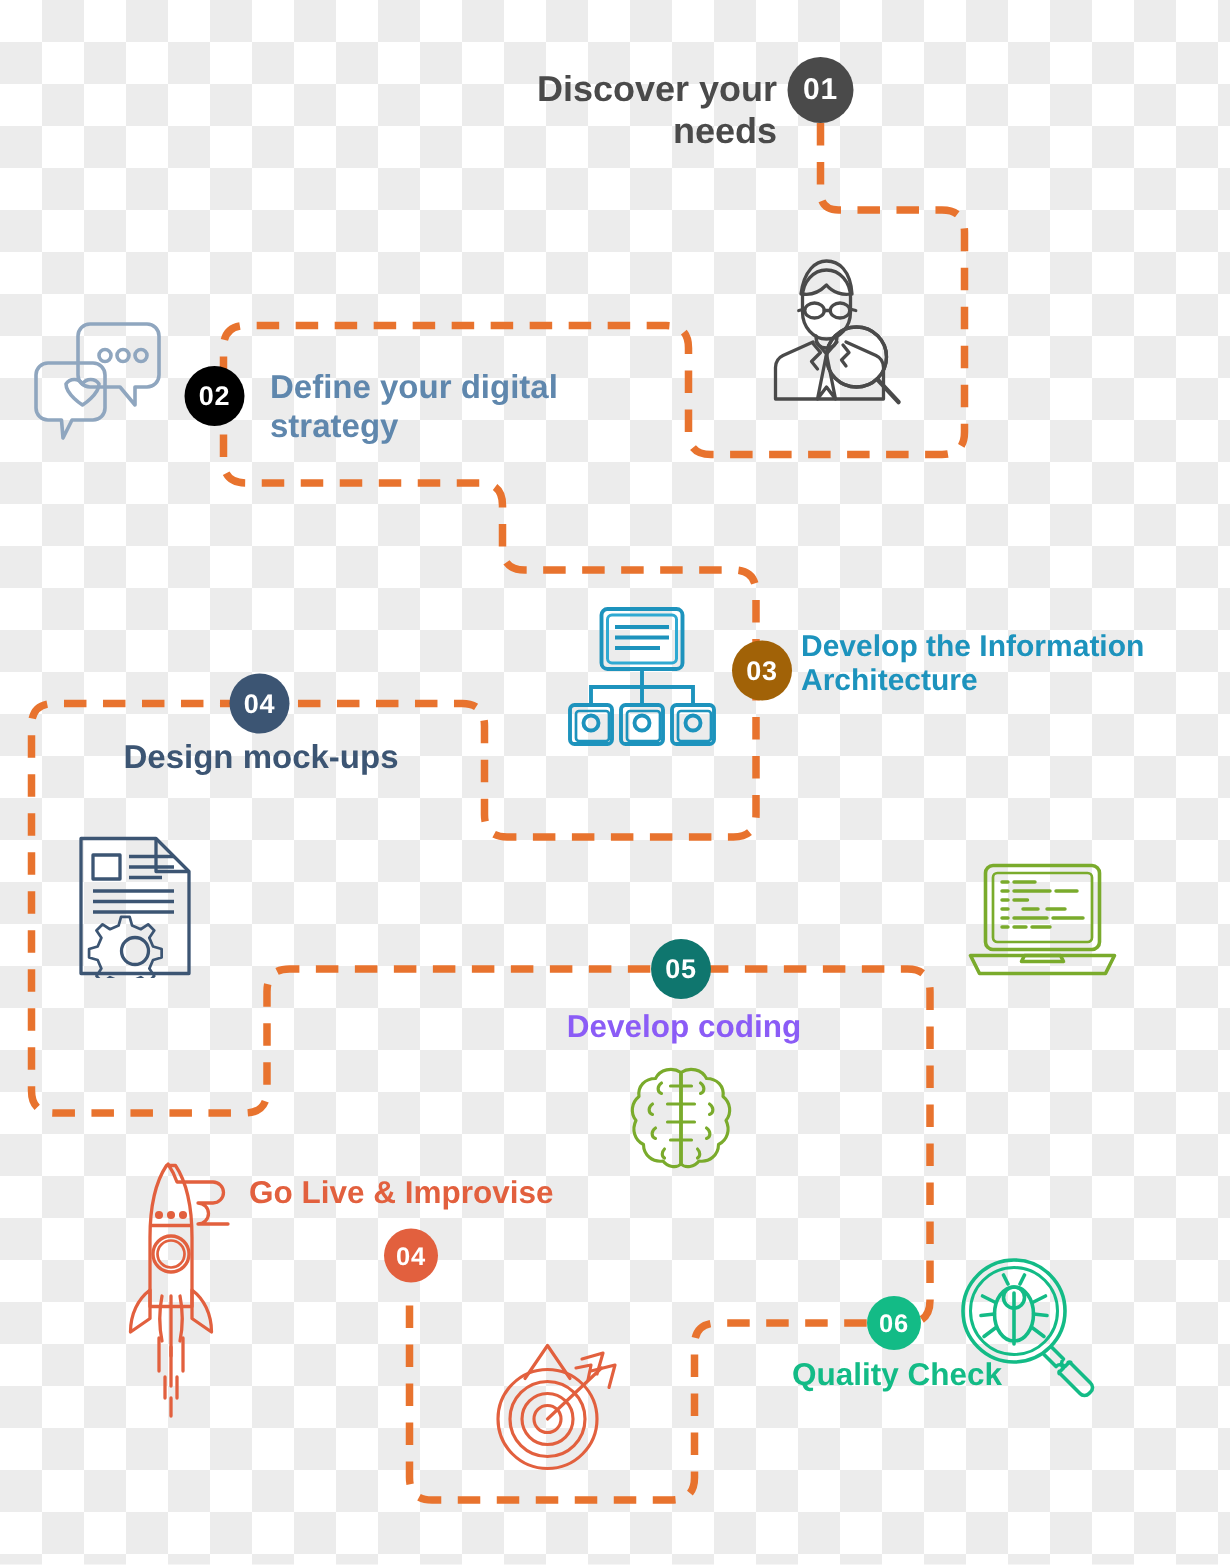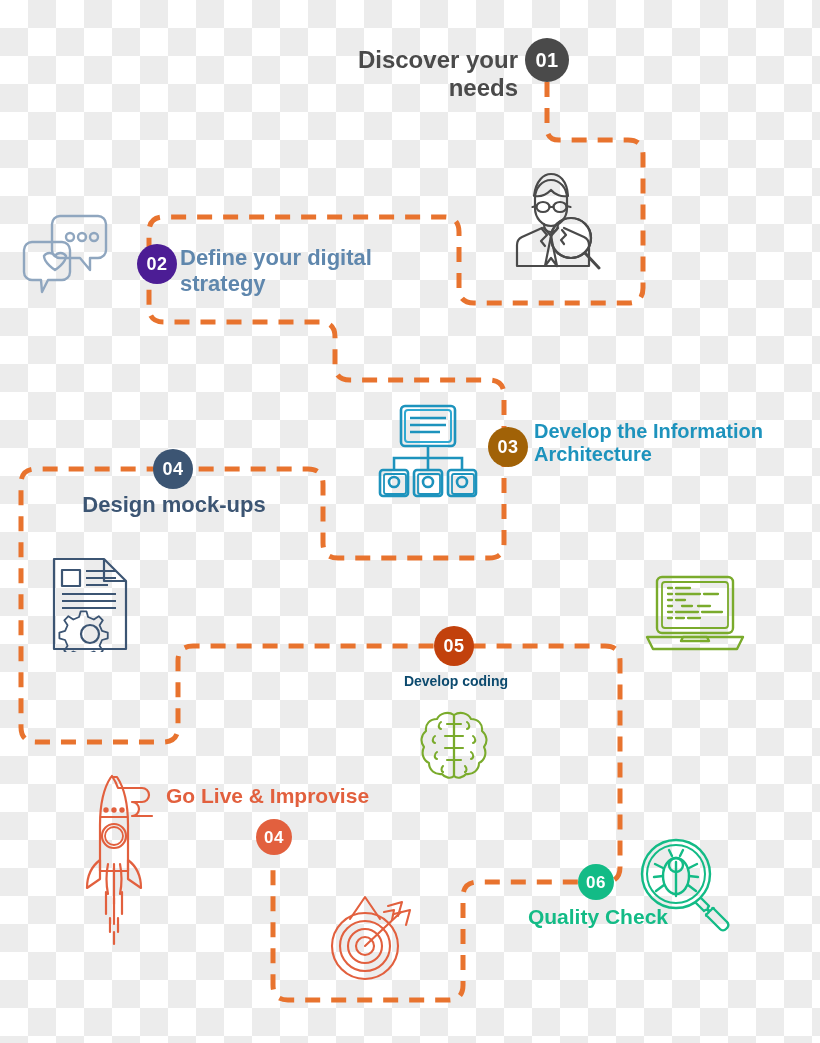--- a/index.html
+++ b/index.html
@@ -41,21 +41,21 @@
 
   
   .b-lg{width:44px;height:44px;font-size:20px;}
   .b-md{width:40px;height:40px;font-size:18px;}
   .b-sm{width:36px;height:36px;font-size:17px;}
 
   .t-01{font-size:24px;color:#4a4a4a;}
   .t-02{font-size:22px;color:#5f87ad;}
   .t-03{font-size:20px;color:#1d93bd;}
   .t-04{font-size:22px;color:#3c5573;}
-  .t-05{font-size:14px;color:#0c4a6e;}
+  .t-05{font-size:21px;color:#8b5cf6;}
   .t-06{font-size:21px;color:#13bb86;}
   .t-07{font-size:21px;color:#e2603e;}
 </style>
 </head>
 <body>
 
 <div id="canvas"></div>
 
 <svg id="paths" viewBox="0 0 820 1043" xmlns="http://www.w3.org/2000/svg">
   <g fill="none" stroke="#e8732e" stroke-width="5" stroke-linecap="butt" stroke-dasharray="15 11">
@@ -222,31 +222,31 @@
       <path d="M64,14 l14,-4 l-4,14"></path>
       <path d="M70,22 l16,-4 l-4,15"></path>
       <path d="M60,20 l10,-2 l-2,10"></path>
     </g>
   </svg>
 </div>
 
 <div class="label t-01" style="left:288px;top:46px;width:230px;text-align:right;">Discover your needs</div>
 <div class="badge b-lg" style="left:525px;top:38px;background:#4a4a4a;">01</div>
 
-<div class="badge b-md" style="left:137px;top:244px;background:#4c1d95;">02</div>
+<div class="badge b-md" style="left:123px;top:244px;background:#000000;">02</div>
 <div class="label t-02" style="left:180px;top:245px;width:230px;">Define your digital
 strategy</div>
 
 <div class="badge b-md" style="left:488px;top:427px;background:#a16207;">03</div>
 <div class="label t-03" style="left:534px;top:420px;width:272px;">Develop the Information
 Architecture</div>
 
 <div class="badge b-md" style="left:153px;top:449px;background:#3c5573;">04</div>
 <div class="label t-04" style="left:24px;top:492px;width:300px;text-align:center;">Design mock-ups</div>
 
-<div class="badge b-md" style="left:434px;top:626px;background:#c2410c;">05</div>
+<div class="badge b-md" style="left:434px;top:626px;background:#0f766e;">05</div>
 <div class="label t-05" style="left:328px;top:673px;width:256px;text-align:center;">Develop coding</div>
 
 <div class="badge b-sm" style="left:578px;top:864px;background:#13bb86;">06</div>
 <div class="label t-06" style="left:476px;top:905px;width:192px;text-align:right;">Quality Check</div>
 
 <div class="badge b-sm" style="left:256px;top:819px;background:#e2603e;">04</div>
 <div class="label t-07" style="left:166px;top:784px;width:230px;">Go Live &amp; Improvise</div>
 
 </body></html>

